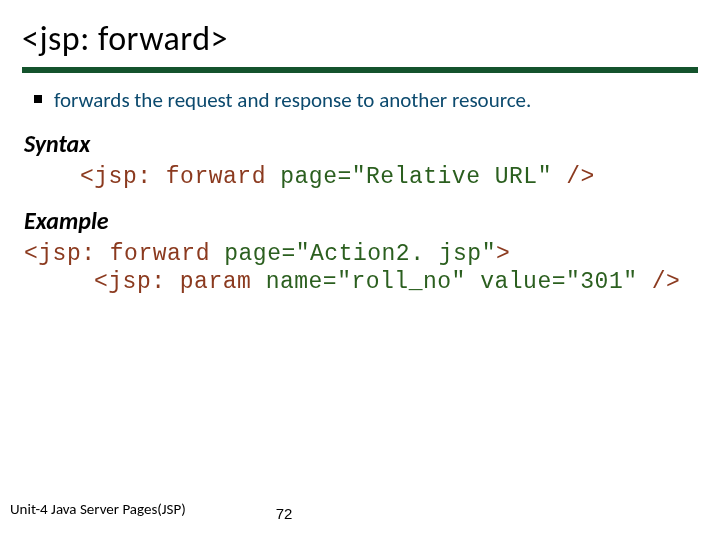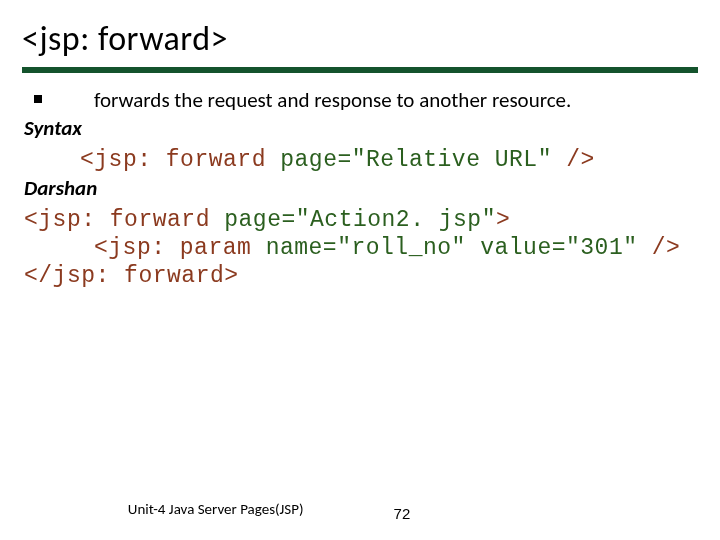--- a/index.html
+++ b/index.html
@@ -32,28 +32,27 @@
   .bullet {
     width: 8px;
     height: 8px;
     background: #000;
     margin-top: 8px;
     margin-right: 12px;
     flex-shrink: 0;
   }
   .bullet-text {
     font-size: 21px;
-    color: #000000;
-    margin-left: 40px;
+    color: #0c4a6e;
   }
   .label {
     font-style: italic;
     font-weight: 700;
-    font-size: 21px;
-    margin-top: 2px;
+    font-size: 24px;
+    margin-top: 16px;
     padding-left: 2px;
   }
   .code {
     font-family: "Courier New", monospace;
     font-size: 23px;
     color: #8b3a1f;
     margin-top: 4px;
     white-space: pre;
     letter-spacing: 0.5px;
   }
@@ -75,21 +74,20 @@
   .footer {
     position: absolute;
     bottom: 18px;
     left: 0;
     width: 568px;
     display: flex;
     align-items: center;
     font-size: 15px;
     color: #000;
     padding: 0 10px;
-    justify-content: center;
   }
   .footer-left { flex: 0 0 auto; }
   .footer-center {
     flex: 0 0 auto;
     margin-left: 90px;
     margin-right: 30px;
     font-family: "Segoe UI", sans-serif;
     margin-top: 10px;
   }
   .footer-right { flex: 0 0 auto; }
@@ -103,24 +101,23 @@
   <div class="bullet-row">
     <div class="bullet"></div>
     <div class="bullet-text">forwards the request and response to another resource.</div>
   </div>
 
   <div class="label">Syntax</div>
   <div class="syntax-block">
     <div class="code"><span>&lt;jsp: forward </span><span class="attr">page="Relative URL"</span><span> /&gt;</span></div>
   </div>
 
-  <div class="label">Darshan</div>
+  <div class="label">Example</div>
   <div class="example-block">
     <div class="code line"><span>&lt;jsp: forward </span><span class="attr">page="Action2. jsp"</span><span>&gt;</span></div>
     <div class="code line indent"><span>&lt;jsp: param </span><span class="attr">name="roll_no" value="301"</span><span> /&gt;</span></div>
-    <div class="code line">&lt;/jsp: forward&gt;</div>
   </div>
 </div>
 
 <div class="footer">
   <div class="footer-left">Unit-4 Java Server Pages(JSP)</div>
   <div class="footer-center">72</div>
 </div>
 
 </body></html>

